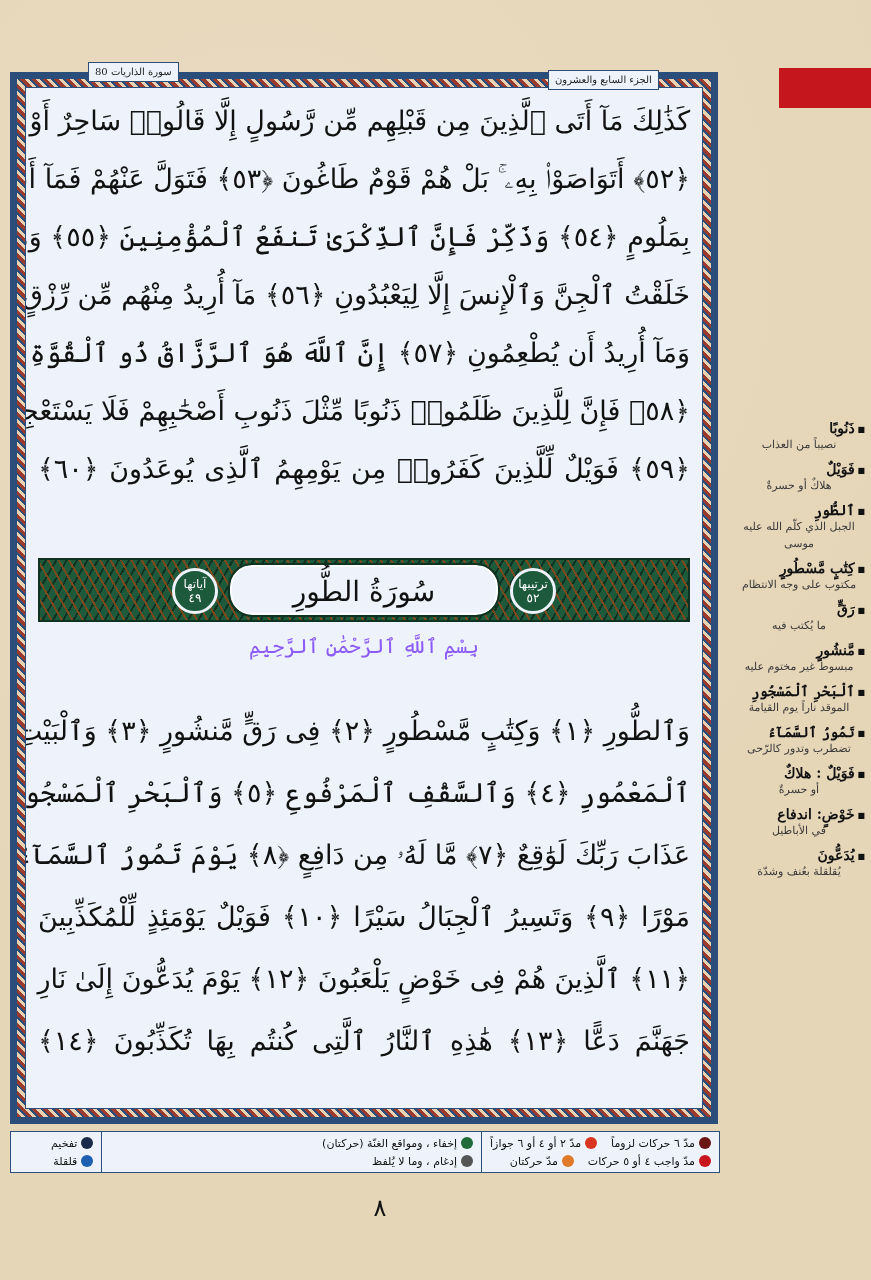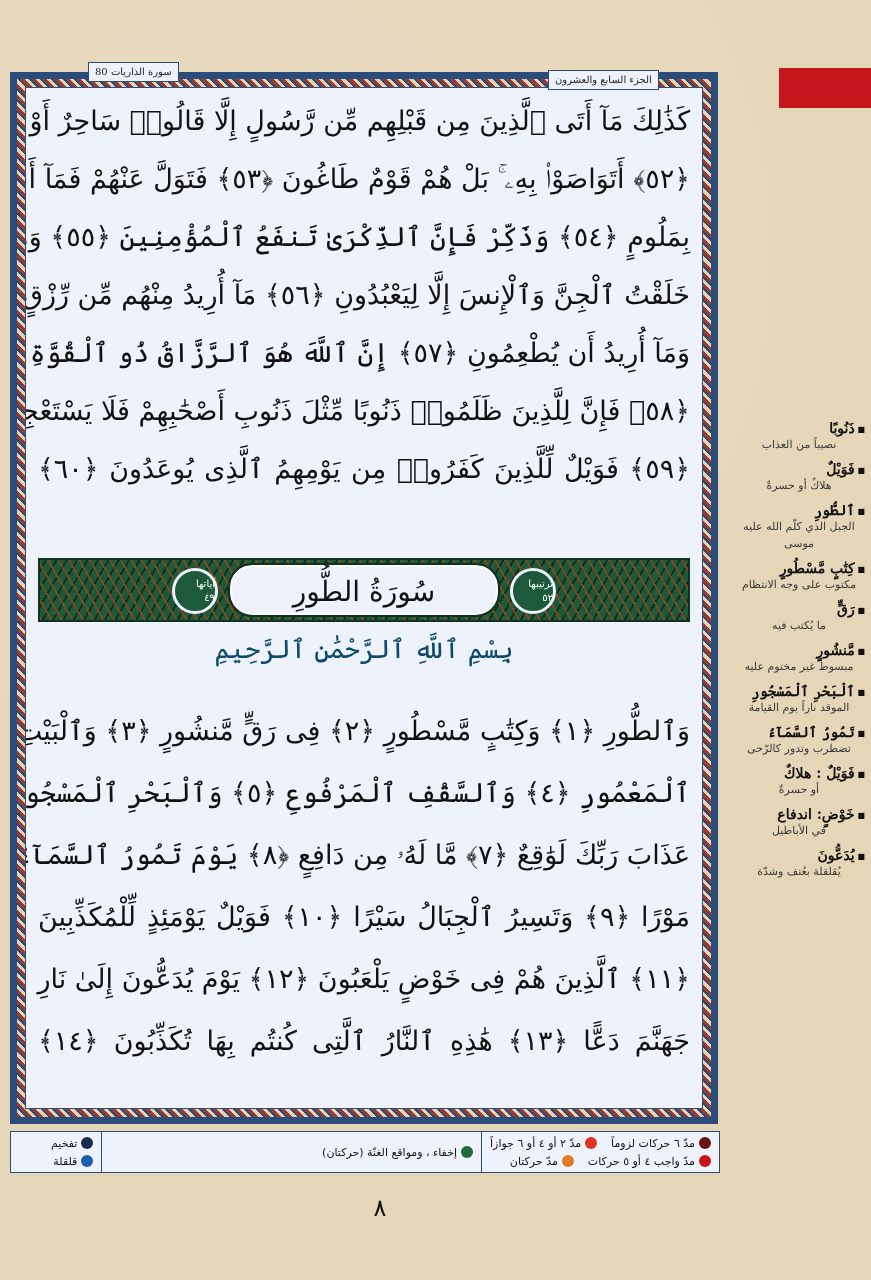--- a/index.html
+++ b/index.html
@@ -47,30 +47,30 @@
                       repeating-linear-gradient(-60deg, #0f3322 0 2px, transparent 2px 9px);
   }
   .surah-name-box {
     position:absolute; left:190px; right:190px; top:5px; bottom:5px;
     background:#eef3fb; border:2px solid #fff; border-radius:22px;
     outline:2px solid #0f3322;
     text-align:center; font-family:"DejaVu Serif", serif; font-size:28px; line-height:50px; color:#111;
   }
   .medallion {
     position:absolute; top:8px; width:46px; height:46px; border-radius:50%;
-    background:#1d5a3c; border:3px solid #eef3fb; color:#fff; text-align:right;
-    font-size:10px; line-height:14px; padding-top:6px; box-sizing:border-box;
+    background:#1d5a3c; border:3px solid #eef3fb; color:#fff; text-align:center;
+    font-size:12px; line-height:14px; padding-top:6px; box-sizing:border-box;
     font-family:"DejaVu Serif", serif;
   }
   .med-left { left:132px; }
   .med-right { right:132px; }
 
   .basmala {
     position:absolute; left:0; right:0; top:546px; text-align:center;
-    font-family:"DejaVu Serif", serif; font-size:26px; color:#0c4a6e; direction:rtl;
+    font-family:"DejaVu Serif", serif; font-size:20px; color:#8b5cf6; direction:rtl;
   }
   .lines2 { position:absolute; left:0; right:0; top:612px; direction:rtl; }
   .lines2 .line { height:62px; line-height:62px; }
 
   
   .legend {
     position:absolute; left:10px; top:1131px; width:708px; height:40px;
     background:#eef3fb; border:1px solid #2b4d7a; display:flex; direction:rtl;
     font-size:11px; color:#111;
   }
@@ -165,20 +165,24 @@
           <span class="dot" style="background:#e07a2a"></span>
           <span>مدّ حركتان</span>
         </span>
     </div>
   </div>
   <div class="legend-col" style="flex:1">
     <span class="legend-item">
         <span class="dot" style="background:#1f6b3a"></span>
         <span>إخفاء ، ومواقع الغنّة (حركتان)</span>
       </span>
+    <span class="legend-item">
+        <span class="dot" style="background:#555555"></span>
+        <span>إدغام ، وما لا يُلفظ</span>
+      </span>
   </div>
   <div class="legend-col">
     <span class="legend-item">
         <span class="dot" style="background:#1b2a4a"></span>
         <span>تفخيم</span>
       </span>
     <span class="legend-item">
         <span class="dot" style="background:#1d5fb0"></span>
         <span>قلقلة</span>
       </span>

